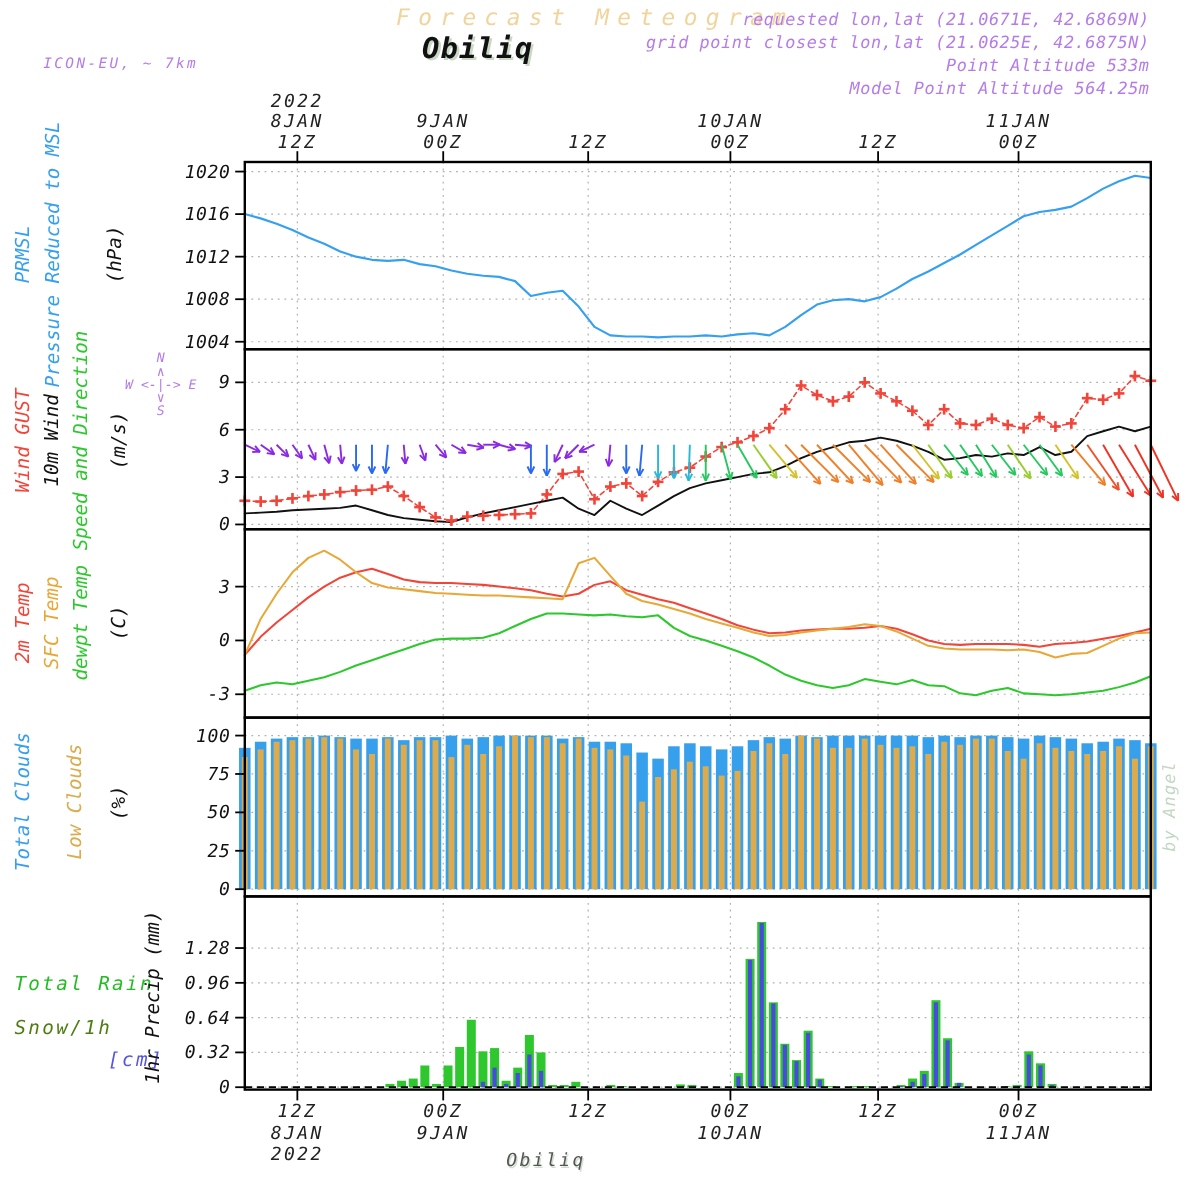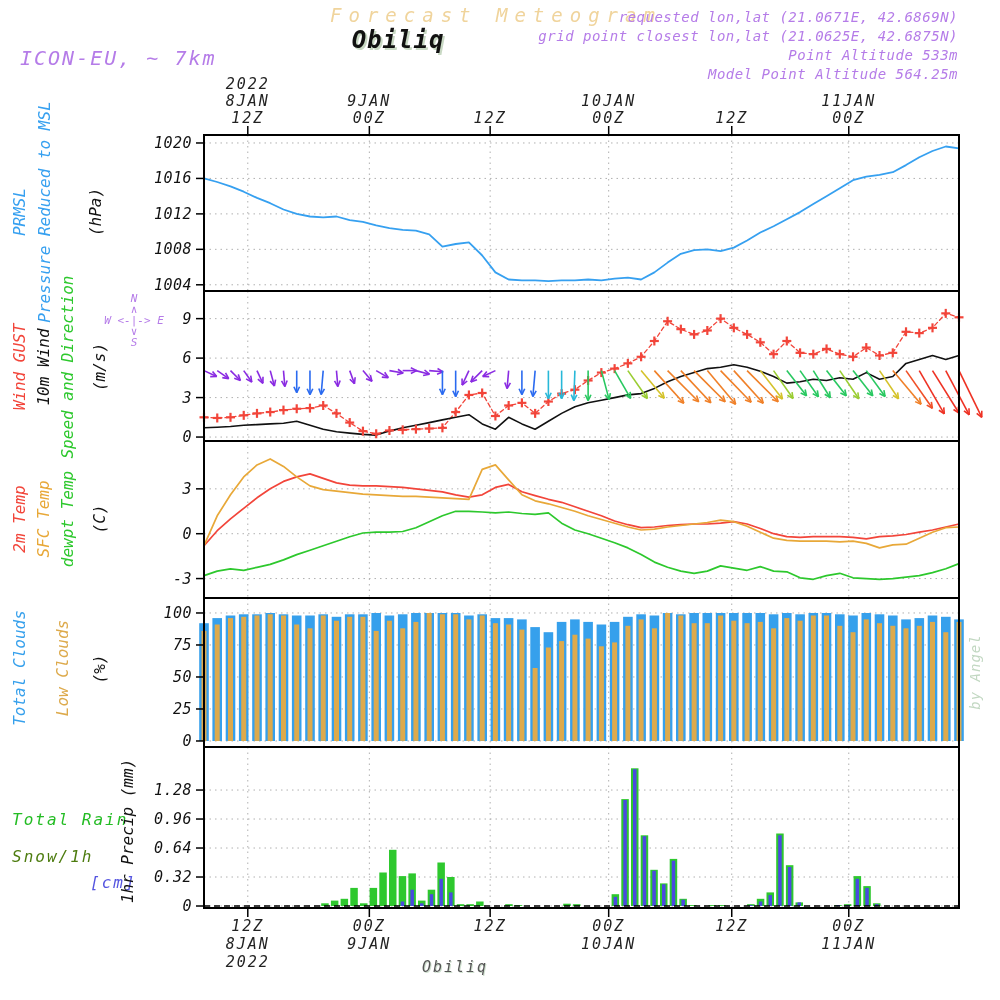--- a/index.html
+++ b/index.html
@@ -4,21 +4,21 @@
 <style>
   html,body{margin:0;padding:0;background:#ffffff;}
   #page{position:relative;width:1000px;height:1000px;background:#fff;overflow:hidden;
         font-family:"DejaVu Sans Mono","Liberation Mono",monospace;font-style:italic;}
   .abs{position:absolute;white-space:nowrap;}
   .rot{position:absolute;white-space:nowrap;transform:translate(-50%,-50%) rotate(-90deg);}
   #wm-title{left:330px;top:4px;font-size:19px;letter-spacing:7px;color:#f0d49c;}
   #station{left:398px;top:26px;transform:translateX(-50%);font-size:24px;font-weight:bold;color:#111;
            text-shadow:2px 2px 0 #c9d9c4;letter-spacing:1px;}
   #coords{right:42px;top:8px;text-align:right;font-size:14px;line-height:19px;color:#b57ce8;letter-spacing:0.5px;}
-  #model-info{left:20px;top:46px;font-size:20px;letter-spacing:2px;color:#b57ce8;}
+  #model-info{left:36px;top:46px;font-size:12px;letter-spacing:2px;color:#b57ce8;}
   #compass{left:103px;top:293px;width:62px;text-align:center;font-size:11px;line-height:11px;color:#b57ce8;}
   #rain-legend{left:12px;top:810px;font-size:16px;letter-spacing:2px;color:#24bc24;}
   #snow-legend{left:12px;top:847px;font-size:16px;letter-spacing:2px;color:#4d7c0f;}
   #cm-legend{left:42px;top:873px;font-size:16px;letter-spacing:2px;color:#5555e0;margin-left:48px;}
   #footer-station{left:455px;top:958px;transform:translateX(-50%);font-size:15px;color:#555;
                   text-shadow:1px 1px 0 #cfe0cf;letter-spacing:2px;}
   #by-angel{left:975px;top:672px;transform:translate(-50%,-50%) rotate(-90deg);position:absolute;
             font-size:14px;color:#c2d8c2;letter-spacing:1px;white-space:nowrap;}
   svg{position:absolute;left:0;top:0;}
 </style>

